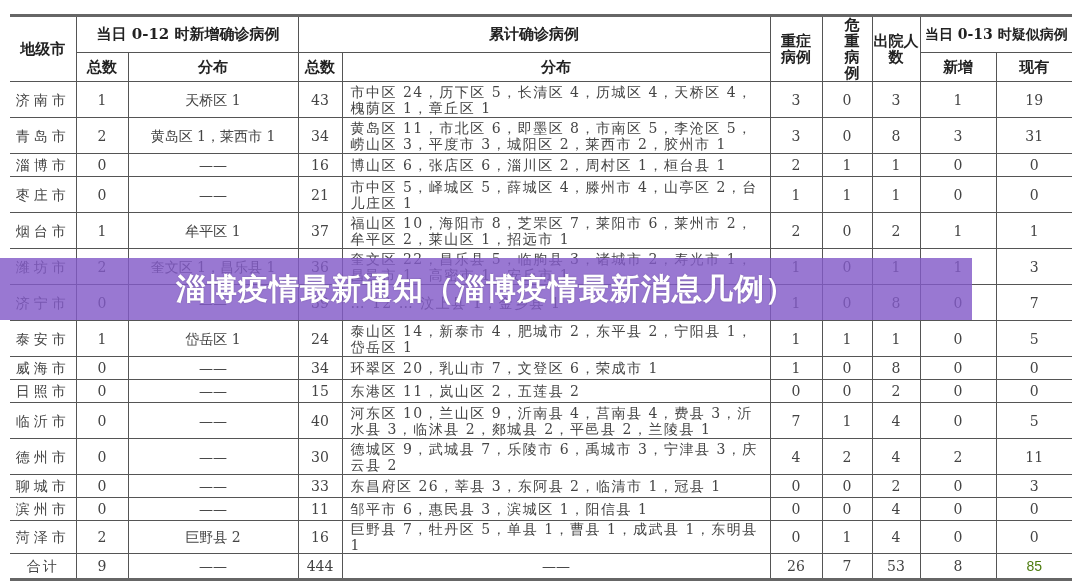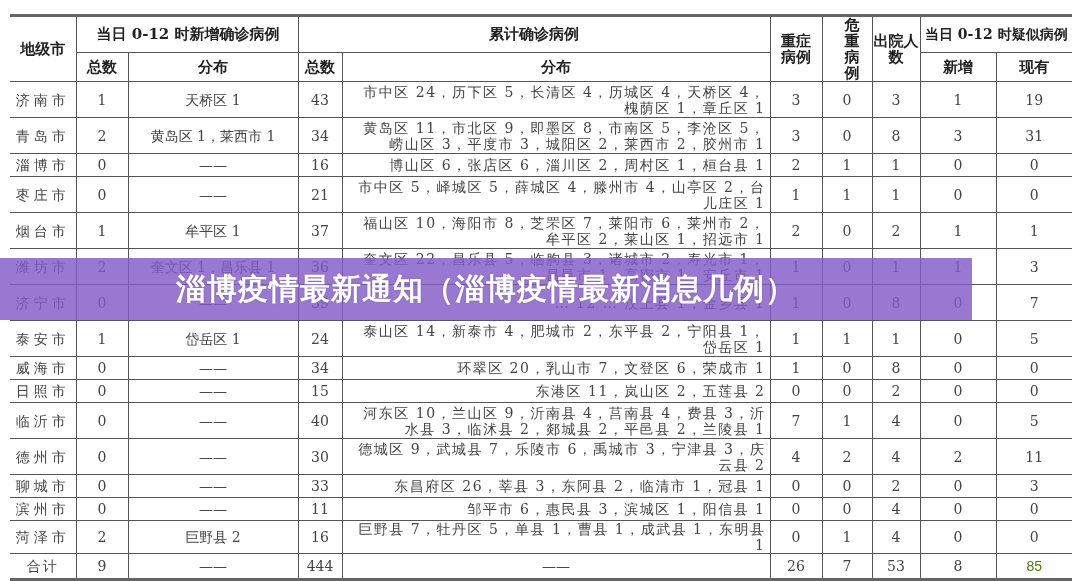--- a/index.html
+++ b/index.html
@@ -12,21 +12,21 @@
     border-collapse: collapse; width: 1062px; table-layout: fixed;
     border-top: 3px solid #666; border-bottom: 3px solid #666;
   }
   th, td {
     border: 1px solid #555; text-align: center; vertical-align: middle;
     font-size: 14px; line-height: 16px; padding: 0 4px; color: #444;
   }
   th { font-weight: bold; color: #222; font-size: 15px; }
   tr > *:first-child { border-left: none; }
   tr > *:last-child { border-right: none; }
-  td.dist { text-align: right; letter-spacing: 1.5px; padding-left: 8px; font-size: 14px; }
+  td.dist { text-align: left; letter-spacing: 1.5px; padding-left: 8px; font-size: 14px; }
   td.city { letter-spacing: 4px; text-align: center; }
   tr.h1 th { height: 32px; }
   tr.h2 th { height: 26px; margin-left: 9px; }
   tr.r2 td { height: 35px; }
   tr.r1 td { height: 22px; }
   tr.total td { height: 24px; }
   .banner {
     position: absolute; left: 0; top: 258px; width: 972px; height: 62px;
     background: rgba(130, 90, 200, 0.82);
     display: flex; align-items: center; justify-content: center;
@@ -56,21 +56,21 @@
         <col style="width:76px">
     </colgroup>
     <thead>
       <tr class="h1">
         <th rowspan="2">地级市</th>
         <th colspan="2" style="text-align:left;padding-left:20px;">当日 0-12 时新增确诊病例</th>
         <th colspan="2">累计确诊病例</th>
         <th rowspan="2" style="padding:0 10px;">重症病例</th>
         <th rowspan="2" style="padding:0 22px;text-align:center;">危重病例</th>
         <th rowspan="2" style="padding:0 0;">出院人数</th>
-        <th colspan="2" style="font-size:14px;">当日 0-12 时疑似病例</th>
+        <th colspan="2" style="font-size:14px;">当日 0-13 时疑似病例</th>
       </tr>
       <tr class="h2">
         <th>总数</th>
         <th>分布</th>
         <th>总数</th>
         <th>分布</th>
         <th>新增</th>
         <th>现有</th>
       </tr>
     </thead>
@@ -85,21 +85,21 @@
         <td>0</td>
         <td>3</td>
         <td>1</td>
         <td>19</td>
       </tr>
       <tr class="r2">
         <td class="city">青岛市</td>
         <td>2</td>
         <td>黄岛区 1，莱西市 1</td>
         <td>34</td>
-        <td class="dist">黄岛区 11，市北区 9，即墨区 8，市南区 5，李沧区 5，崂山区 3，平度市 3，城阳区 2，莱西市 2，胶州市 1</td>
+        <td class="dist">黄岛区 11，市北区 6，即墨区 8，市南区 5，李沧区 5，崂山区 3，平度市 3，城阳区 2，莱西市 2，胶州市 1</td>
         <td>3</td>
         <td>0</td>
         <td>8</td>
         <td>3</td>
         <td>31</td>
       </tr>
       <tr class="r1">
         <td class="city">淄博市</td>
         <td>0</td>
         <td>——</td>

